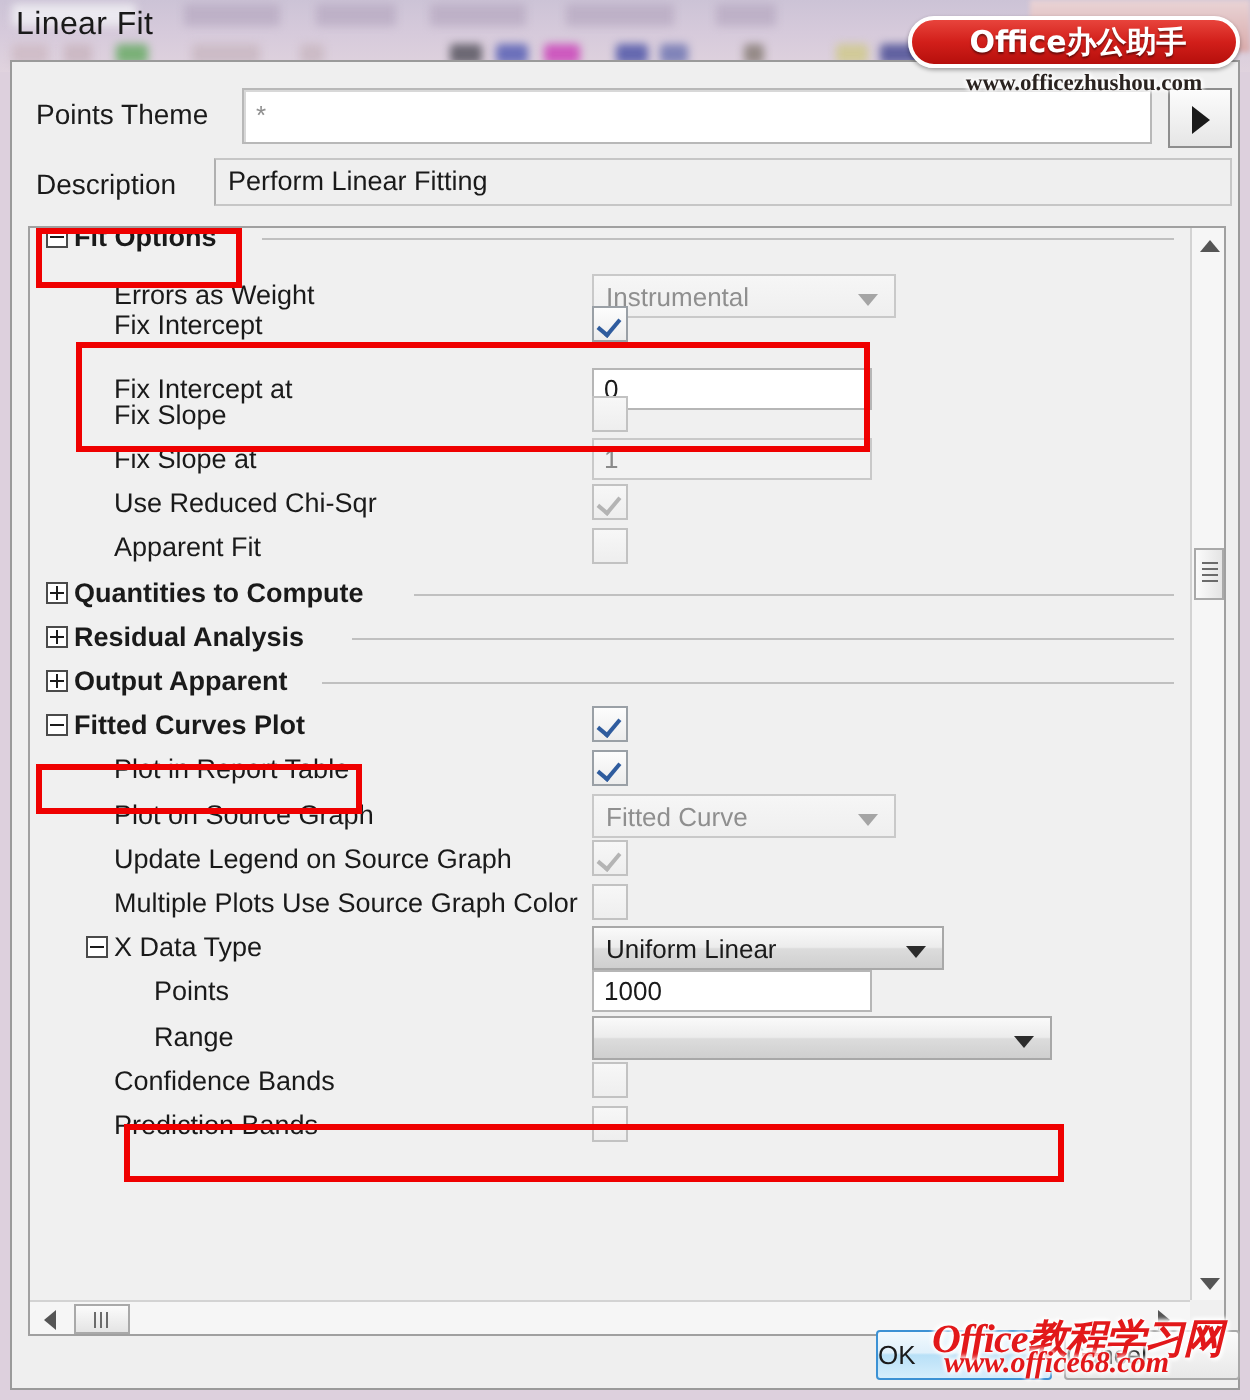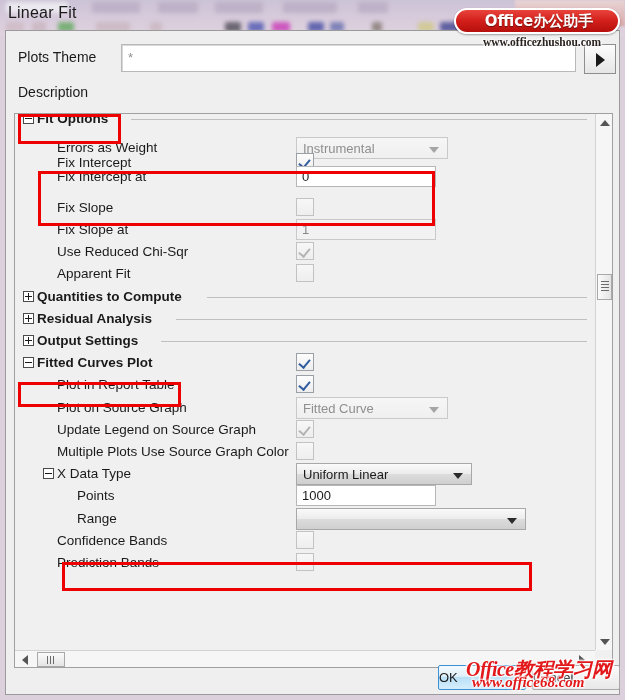--- a/index.html
+++ b/index.html
@@ -196,52 +196,55 @@
     <div class="bg-right"></div>
   </div>
 
   <div class="titlebar">
     <div class="win-title">Linear Fit</div>
   </div>
 
   <div class="dialog">
 
     <div class="row-theme">
-      <div class="lbl-theme">Plots Theme</div>
+      <div class="lbl-theme">Points Theme</div>
       <div class="theme-box">
         <div class="theme-val">*</div>
       </div>
       <div class="theme-btn">
         <i></i>
       </div>
     </div>
 
     <div class="row-desc">
       <div class="lbl-desc">Description</div>
+      <div class="desc-box">
+        <div class="desc-val">Perform Linear Fitting</div>
+      </div>
     </div>
 
     <div class="panel">
       <div class="grid" id="grid">
           <div class="row" style="top: -6px;">
             <div class="expander" style="left: 8px;"></div>
             <div class="rlabel bold" style="left: 22px;">Fit Options</div>
             <div class="hrule" style="left: 115.6px; width: 456.4px;"></div>
           </div>
           <div class="row" style="top: 10px; margin-top: 13px;">
             <div class="rlabel" style="left: 42px;">Errors as Weight</div>
             <div class="ddl dis" style="left: 281px; top: 0px; width: 152px;">
               <span>Instrumental</span>
               <i></i>
             </div>
           </div>
           <div class="row" style="top: 38.4px;">
             <div class="rlabel" style="left: 42px;">Fix Intercept</div>
             <div class="cb on" style="left: 281px; top: 1px;"></div>
           </div>
-          <div class="row" style="top: 52px;">
+          <div class="row" style="top: 70px;">
             <div class="rlabel" style="left: 42px;">Fix Intercept at</div>
             <div class="txt" style="left: 281px; top: 0px; width: 140px;">
               <span>0</span>
             </div>
           </div>
           <div class="row" style="top: 82.8px;">
             <div class="rlabel" style="left: 42px;">Fix Slope</div>
             <div class="cb dis" style="left: 281px; top: 1px;"></div>
           </div>
           <div class="row" style="top: 105px;">
@@ -263,21 +266,21 @@
             <div class="rlabel bold" style="left: 22px;">Quantities to Compute</div>
             <div class="hrule" style="left: 191.6px; width: 380.4px;"></div>
           </div>
           <div class="row" style="top: 193.8px;">
             <div class="expander plus" style="left: 8px;"></div>
             <div class="rlabel bold" style="left: 22px;">Residual Analysis</div>
             <div class="hrule" style="left: 161.2px; width: 410.8px;"></div>
           </div>
           <div class="row" style="top: 216px;">
             <div class="expander plus" style="left: 8px;"></div>
-            <div class="rlabel bold" style="left: 22px;">Output Settings</div>
+            <div class="rlabel bold" style="left: 22px;">Output Apparent</div>
             <div class="hrule" style="left: 146px; width: 426px;"></div>
           </div>
           <div class="row" style="top: 238.2px;">
             <div class="expander" style="left: 8px;"></div>
             <div class="rlabel bold" style="left: 22px;">Fitted Curves Plot</div>
             <div class="cb on" style="left: 281px; top: 1px;"></div>
           </div>
           <div class="row" style="top: 260.4px;">
             <div class="rlabel" style="left: 42px;">Plot in Report Table</div>
             <div class="cb on" style="left: 281px; top: 1px;"></div>

